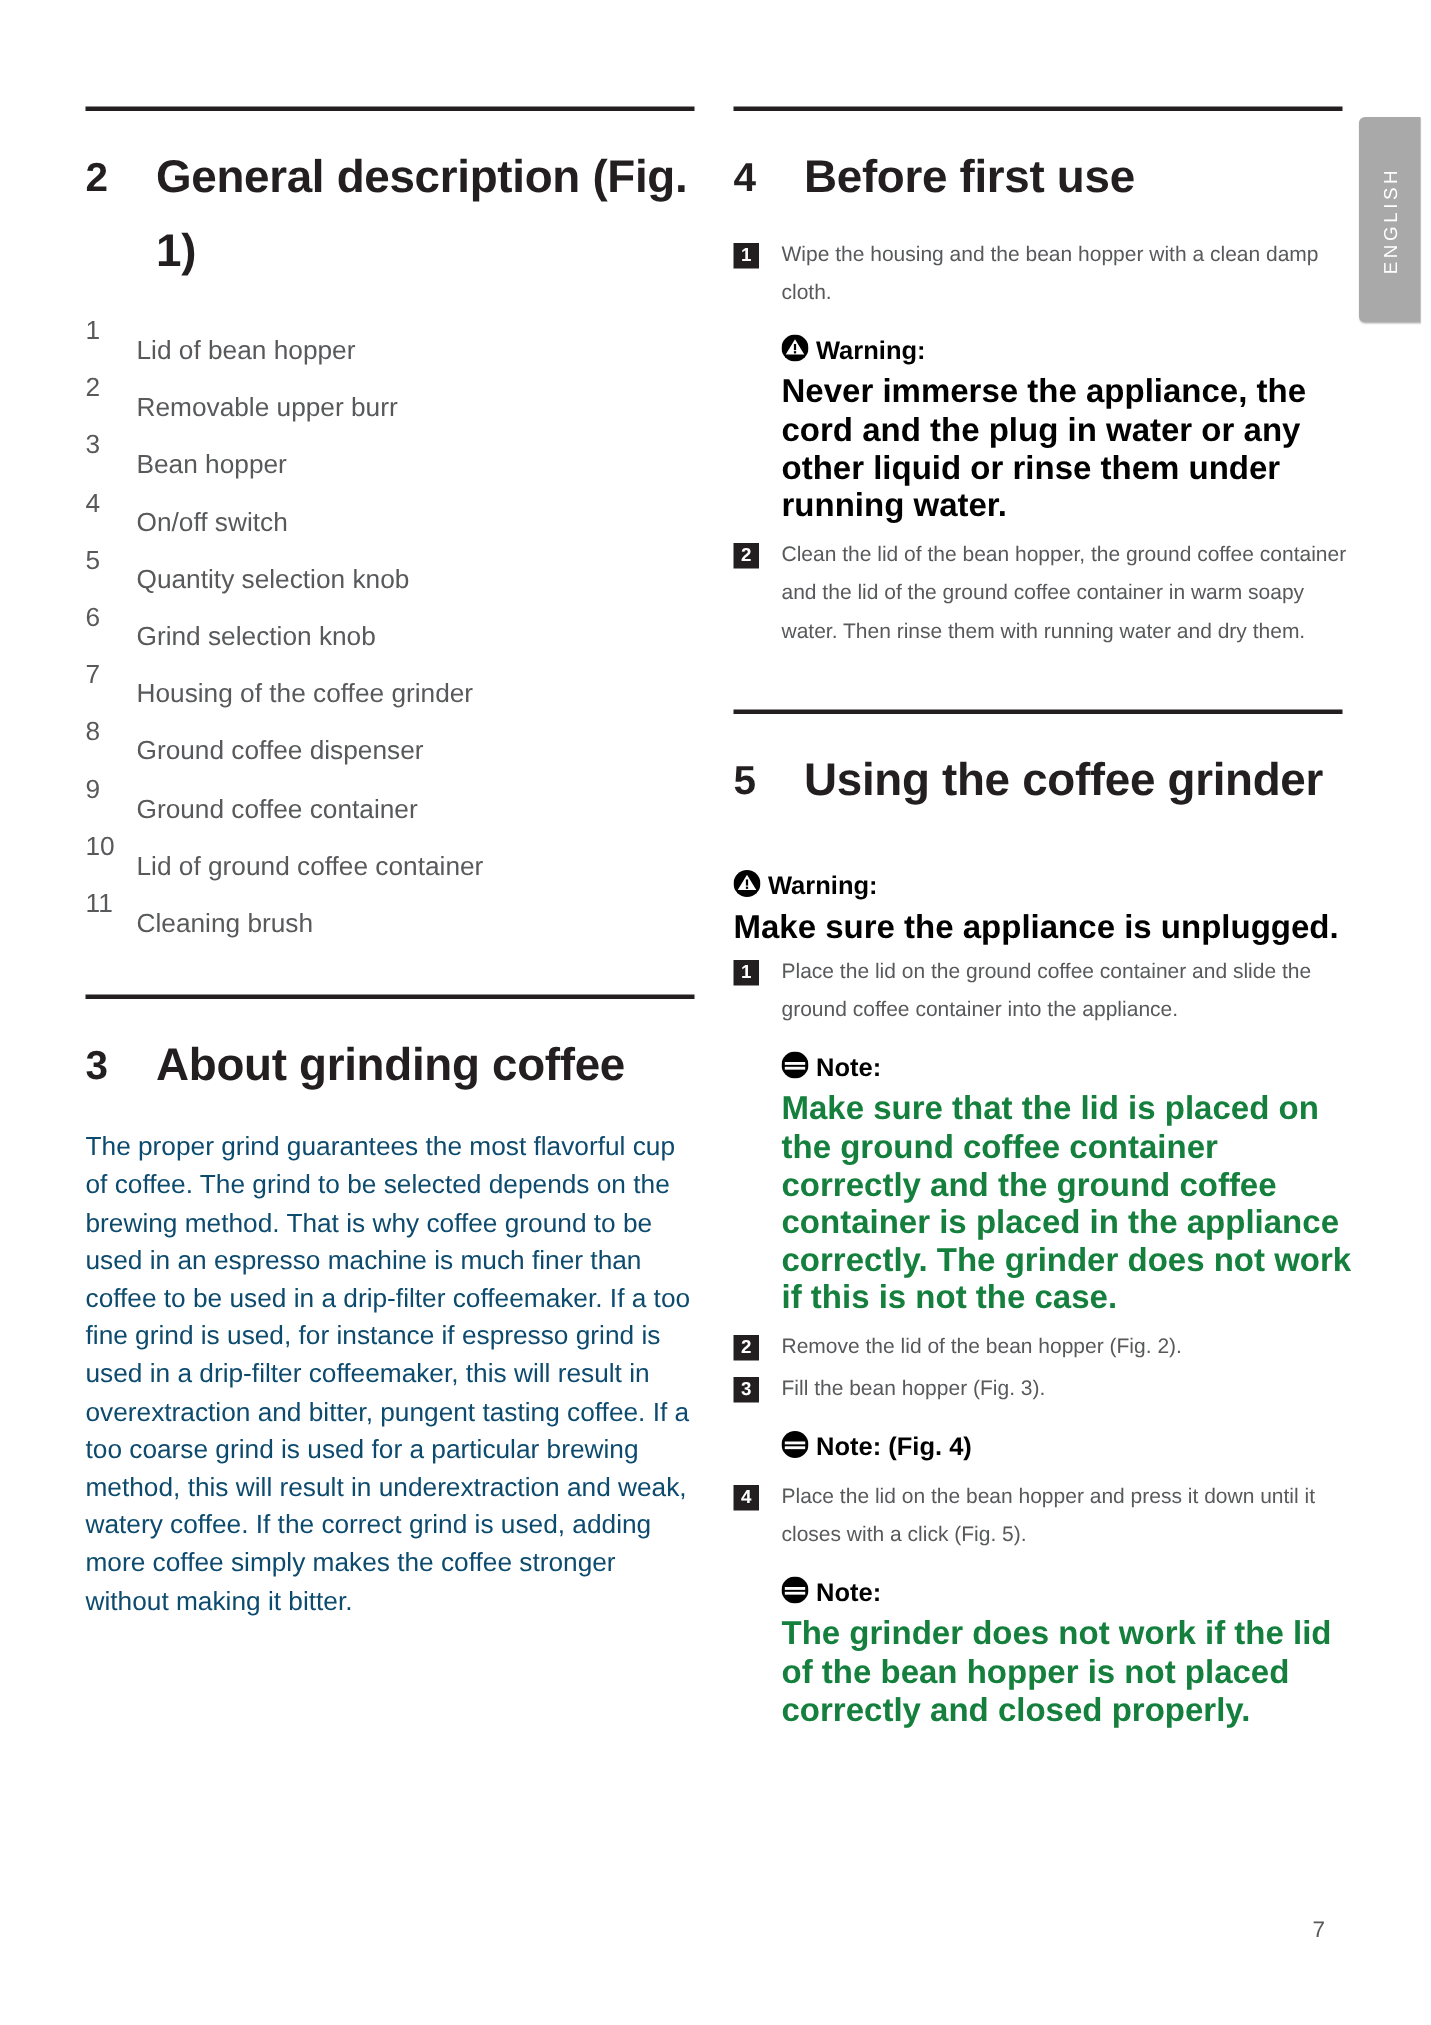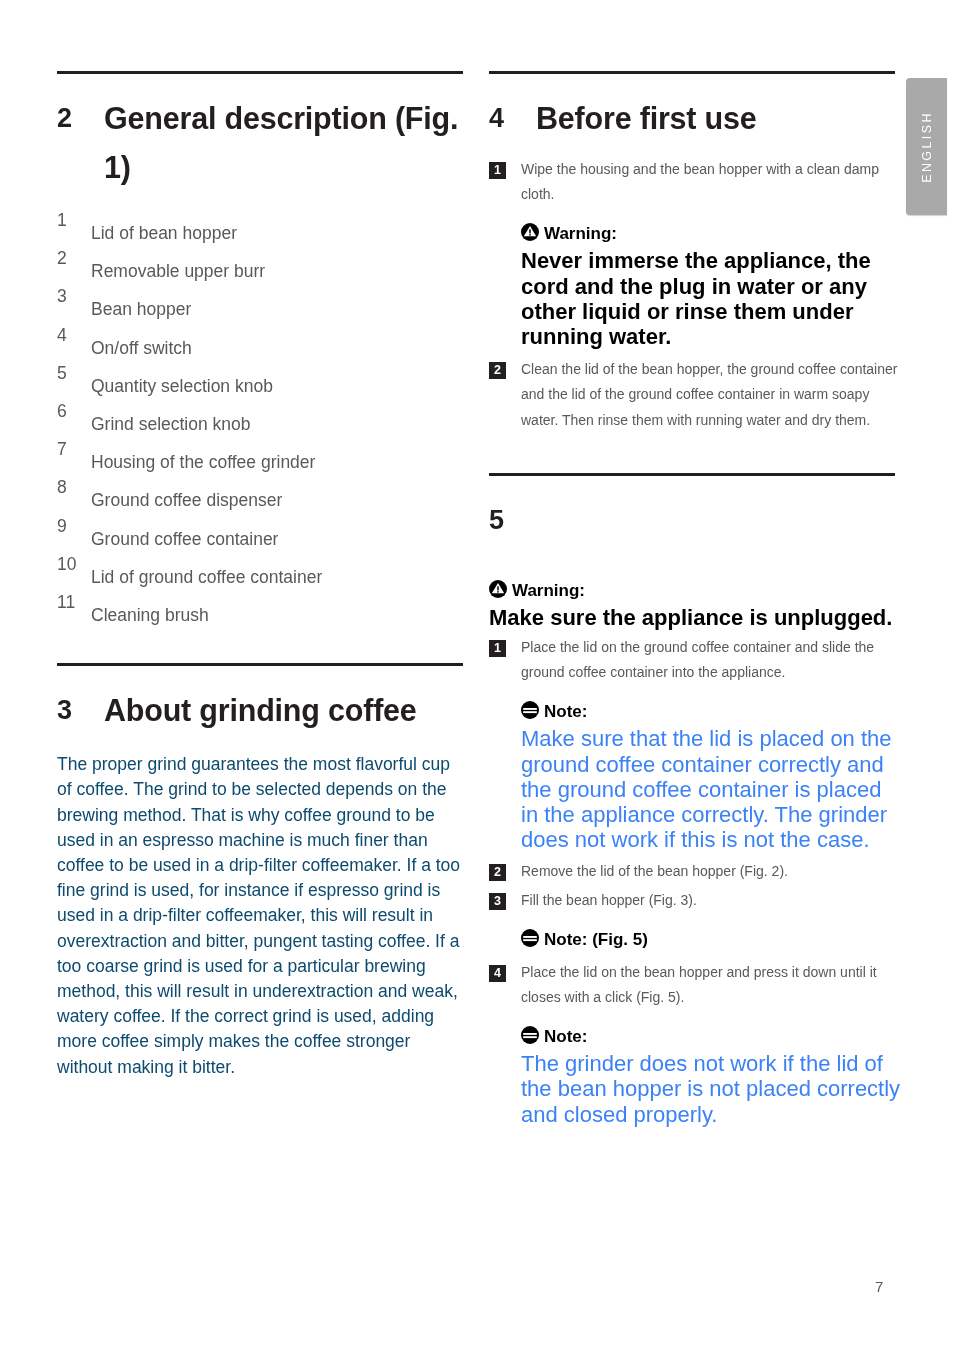--- a/index.html
+++ b/index.html
@@ -156,22 +156,22 @@
   .callout-head-text { margin-left: 5px; }
 
   .callout-body {
     color: #000000;
     font-weight: bold;
     font-size: 22px;
     line-height: 25.2px;
     margin-top: 1px;
   }
   .callout-body.plain {
-    color: #3b82f6;
-    font-weight: normal;
+    color: #15803d;
+    font-weight: bold;
   }
 
   .ico { display: block; }
 
   
   .page-number {
     position: absolute;
     left: 875px;
     top: 1278px;
     color: #58595b;
@@ -295,20 +295,21 @@
     <div class="step">
       <span class="step-marker">2</span>
       <span class="step-text">Clean the lid of the bean hopper, the ground coffee container and the lid of the ground coffee container in warm soapy water. Then rinse them with running water and dry them.</span>
     </div>
 
     <div style="height:40px"></div>
     <div class="rule rule-mid"></div>
 
     <div class="section-head">
       <span class="section-num">5</span>
+      <span class="section-title">Using the coffee grinder</span>
     </div>
 
     <div style="height:19px"></div>
 
     <div class="callout flush">
       <div class="callout-head">
         <span class="ico">
           <svg width="18" height="18" viewBox="0 0 18 18" aria-hidden="true">
             <circle cx="9" cy="9" r="9" fill="#000000"></circle>
             <path d="M9 3.1 L15.2 13.3 L2.8 13.3 Z" fill="#ffffff"></path>
@@ -357,21 +358,21 @@
 
     <div class="callout indent">
       <div class="callout-head">
         <span class="ico">
           <svg width="18" height="18" viewBox="0 0 18 18" aria-hidden="true">
             <circle cx="9" cy="9" r="9" fill="#000000"></circle>
             <rect x="2.2" y="7.0" width="13.6" height="1.9" fill="#ffffff"></rect>
             <rect x="2.2" y="10.2" width="13.6" height="1.9" fill="#ffffff"></rect>
           </svg>
         </span>
-        <span class="callout-head-text">Note: (Fig. 5)</span>
+        <span class="callout-head-text">Note: (Fig. 4)</span>
       </div>
     </div>
 
     <div style="height:4px"></div>
 
     <div class="step">
       <span class="step-marker">4</span>
       <span class="step-text">Place the lid on the bean hopper and press it down until it closes with a click (Fig. 5).</span>
     </div>
 

